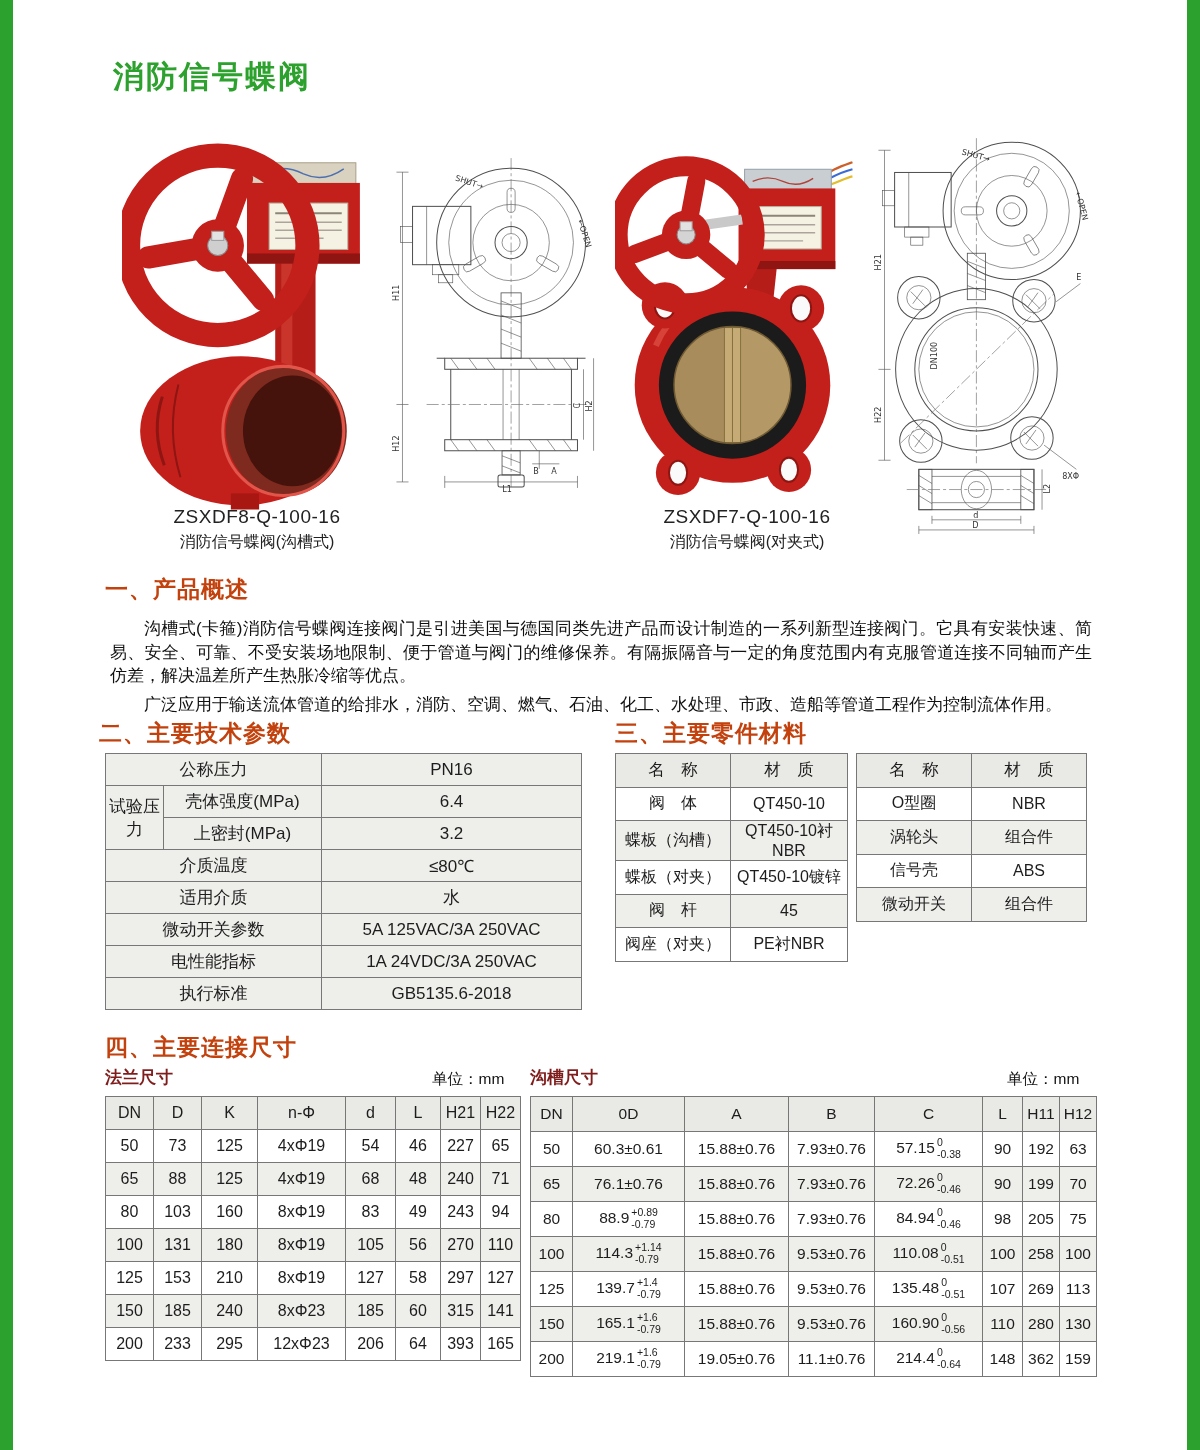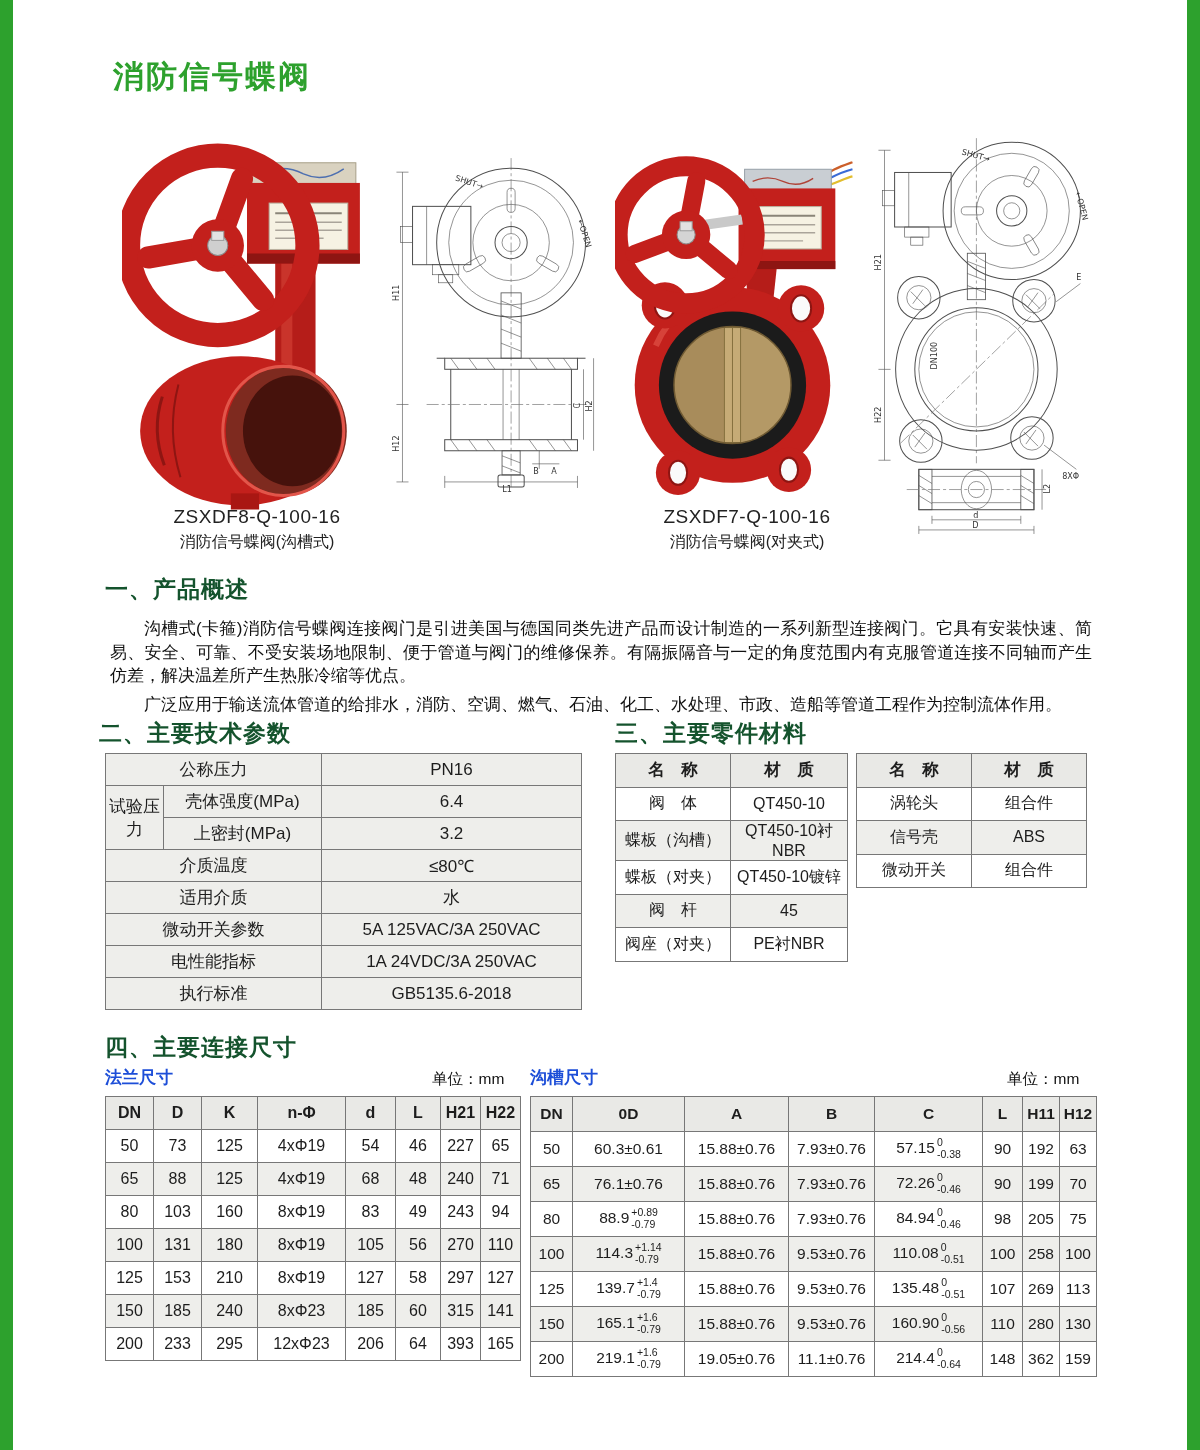--- a/index.html
+++ b/index.html
@@ -2,51 +2,51 @@
 <html><head>
 <meta charset="utf-8">
 <style>
   html,body{margin:0;padding:0;background:#fff;}
   .page{position:relative;width:1200px;height:1450px;background:#fff;overflow:hidden;
         font-family:"Liberation Sans",sans-serif;color:#1d1d1d;}
   .accent{position:absolute;top:0;bottom:0;width:13px;background:#2da12d;}
   .accent.left{left:0}.accent.right{right:0}
   .title{position:absolute;left:105px;top:48px;margin:8px;font-size:31px;font-weight:bold;
          color:#2da12d;letter-spacing:2px;}
-  .sec-h{position:absolute;margin:0;font-size:23px;font-weight:bold;color:#14532d;letter-spacing:1px;}
+  .sec-h{position:absolute;margin:0;font-size:23px;font-weight:bold;color:#c2410c;letter-spacing:1px;}
   .figs{position:absolute;left:0;top:0;}
   .fig{position:absolute;}
   .prod-label{position:absolute;width:220px;text-align:center;color:#222;top:506px;}
   .prod-label .model{font-size:19px;letter-spacing:.5px;}
   .prod-label .pname{font-size:16px;margin-top:4px;}
   .overview-text{position:absolute;left:105px;top:612px;width:992px;font-size:17px;
                  line-height:23.5px;color:#101010;text-align:justify;}
   .overview-text p{margin:5px;text-indent:2em;}
   table.gtable{border-collapse:collapse;table-layout:fixed;background:#fff;position:absolute;}
   .gtable td,.gtable th{border:1px solid #777;text-align:center;vertical-align:middle;
                         padding:0 2px;color:#1d1d1d;font-weight:normal;overflow:hidden;}
-  .gtable thead th{background:#e9e9e6;font-weight:bold;}
+  .gtable thead th{background:#e9e9e6;font-weight:normal;}
   .gtable tbody tr:nth-child(even) td{background:#eeeeeb;}
   
   #techTable{left:105px;top:753px;width:476px;}
   #techTable td{height:31px;font-size:17px;margin-left:32px;}
   #techTable tr.g td{background:#eeeeeb;}
   
   #matA{left:615px;top:753px;width:232px;}
   #matB{left:856px;top:753px;width:230px;}
   #matA td,#matA th,#matB td,#matB th{height:32.5px;font-size:16px;}
   #matA thead th,#matB thead th{font-size:16.5px;}
   
   #flangeTable{left:105px;top:1096px;width:415px;}
   #flangeTable td,#flangeTable th{height:32px;font-size:16px;}
   #grooveTable{left:530px;top:1096px;width:566px;}
   #grooveTable td,#grooveTable th{height:34px;font-size:15.5px;}
   .tol{display:inline-flex;flex-direction:column;vertical-align:middle;font-size:10.5px;
        line-height:1.12;margin-left:2px;text-align:left;}
-  .dim-caption{position:absolute;top:1066px;font-size:17px;font-weight:bold;color:#1d4ed8;}
+  .dim-caption{position:absolute;top:1066px;font-size:17px;font-weight:bold;color:#7f1d1d;}
   .dim-unit{position:absolute;top:1069px;font-size:15.5px;color:#111;}
   
   .dwg line,.dwg circle,.dwg rect,.dwg path,.dwg ellipse{stroke:#4f4f4f;fill:none;stroke-width:1;}
   .dwg .cl{stroke-dasharray:12 3 3 3;stroke-width:.7;stroke:#7a7a7a;}
   .dwg .thin{stroke-width:.6;}
   .dwg text{fill:#333;stroke:none;font-size:8px;font-family:"DejaVu Sans",sans-serif;}
   .dwg .hatched{stroke-width:.8;}
 </style>
 </head>
 <body>
@@ -373,20 +373,24 @@
         <col style="width:115px">
       </colgroup>
   <thead>
         <tr>
           <th>名　称</th>
           <th>材　质</th>
         </tr>
       </thead>
       <tbody>
         <tr>
+          <td>O型圈</td>
+          <td>NBR</td>
+        </tr>
+        <tr>
           <td>涡轮头</td>
           <td>组合件</td>
         </tr>
         <tr>
           <td>信号壳</td>
           <td>ABS</td>
         </tr>
         <tr>
           <td>微动开关</td>
           <td>组合件</td>

